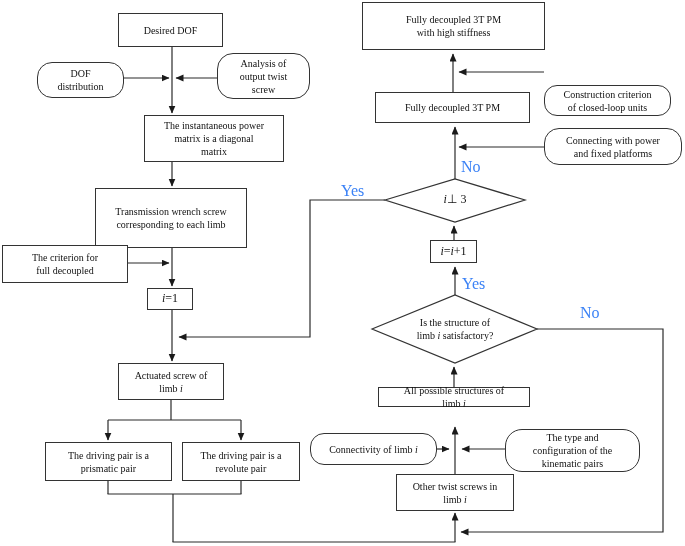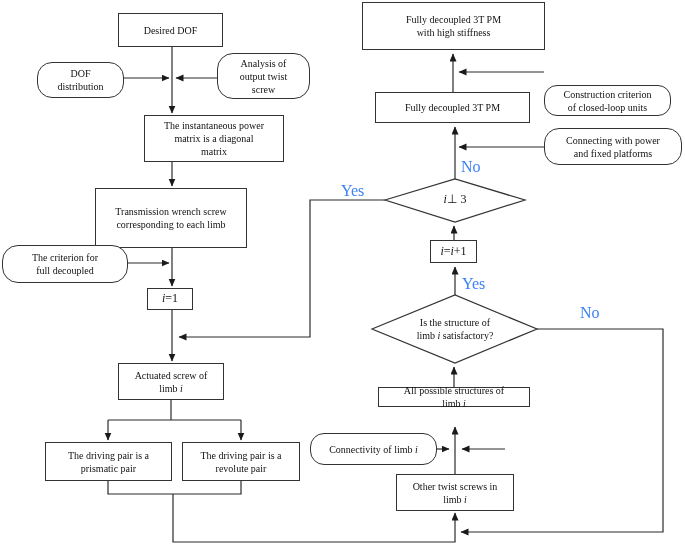--- a/index.html
+++ b/index.html
@@ -87,21 +87,21 @@
     </div>
 
   <div class="node" style="left:100px;top:115px;width:140px;height:47px;margin-left:44px;">
       <span><span>The instantaneous power</span><br><span>matrix is a diagonal</span><br><span>matrix</span></span>
     </div>
 
   <div class="node" style="left:95px;top:188px;width:152px;height:60px;">
       <span><span>Transmission wrench screw</span><br><span>corresponding to each limb</span></span>
     </div>
 
-  <div class="node rounded" style="left:2px;top:245px;width:126px;height:38px;border-radius:16px;">
+  <div class="node rounded" style="left:2px;top:245px;width:126px;height:38px;border-radius:0;">
       <span><span>The criterion for</span><br><span>full decoupled</span></span>
     </div>
 
   <div class="node small" style="left:147px;top:288px;width:46px;height:22px;">
       <span><span class="it">i</span><span>=1</span></span>
     </div>
 
   <div class="node" style="left:118px;top:363px;width:106px;height:37px;">
       <span><span>Actuated screw of</span><br><span>limb </span><span class="it">i</span></span>
     </div>
@@ -143,20 +143,23 @@
     </div>
 
   <div class="node" style="left:378px;top:387px;width:152px;height:20px;">
       <span><span>All possible structures of</span><br><span>limb </span><span class="it">i</span></span>
     </div>
 
   <div class="node rounded" style="left:310px;top:433px;width:127px;height:32px;border-radius:14px;">
       <span><span>Connectivity of limb </span><span class="it">i</span></span>
     </div>
 
+  <div class="node rounded" style="left:505px;top:429px;width:135px;height:43px;border-radius:17px;">
+      <span><span>The type and</span><br><span>configuration of the</span><br><span>kinematic pairs</span></span>
+    </div>
 
   <div class="node" style="left:396px;top:474px;width:118px;height:37px;">
       <span><span>Other twist screws in</span><br><span>limb </span><span class="it">i</span></span>
     </div>
 
   <div class="edge-label" style="left:341px;top:183px;">Yes</div>
 
   <div class="edge-label" style="left:461px;top:159px;">No</div>
 
   <div class="edge-label" style="left:462px;top:276px;">Yes</div>

